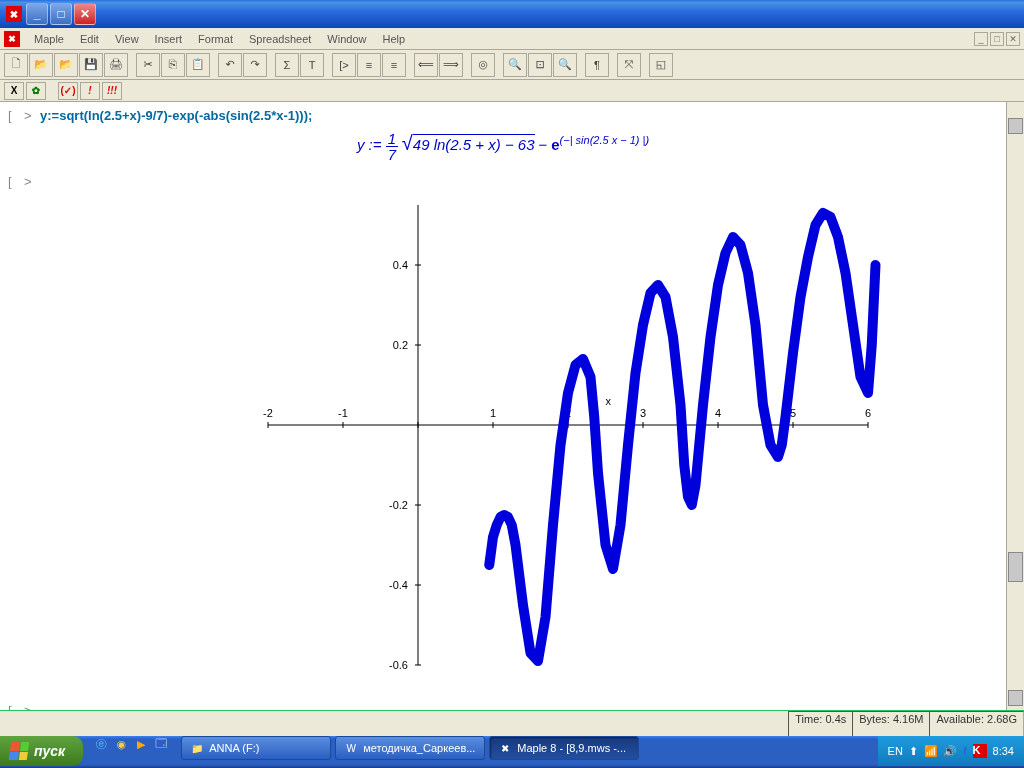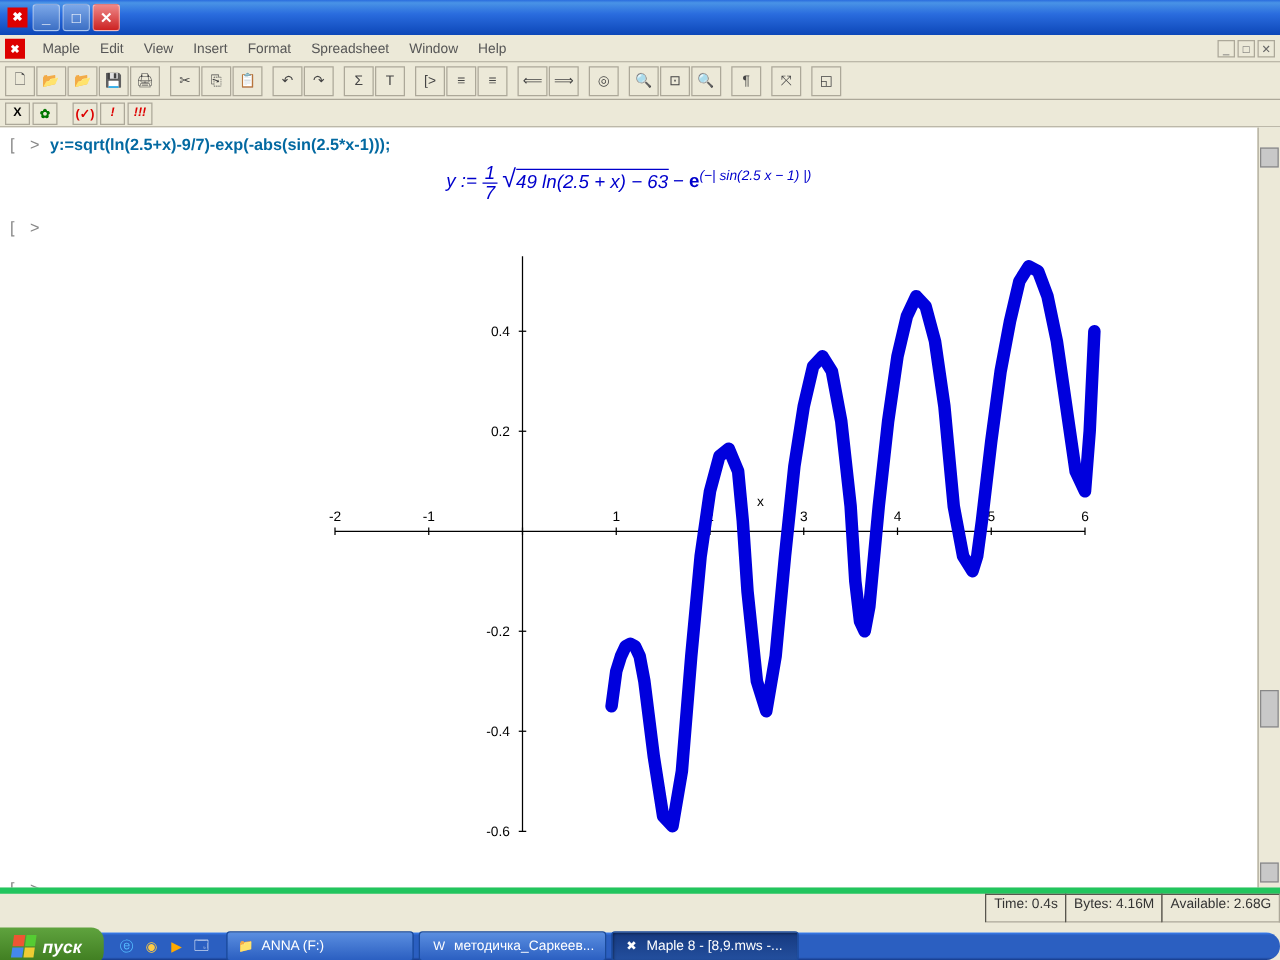--- a/index.html
+++ b/index.html
@@ -37,24 +37,24 @@
 .prompt-line { display: flex; align-items: flex-start; margin-top: 2px; }
 .prompt { color: #888; font-size: 13px; margin-right: 4px; min-width: 12px; }
 .cmd { color: #0369a1; font-weight: bold; word-break: break-all; }
 
 .math-output { text-align: center; color: #00c; font-family: "Times New Roman", serif; font-size: 15px; font-style: italic; margin: 8px 0 12px 0; position: relative; }
 .math-output .sqrt-vinc { border-top: 1px solid #00c; padding-top: 1px; }
 .math-output sup { font-size: 11px; }
 
 .plot-area { width: 760px; height: 500px; margin-left: 120px; margin-top: 6px; position: relative; background: white; }
 
-.statusbar { position: absolute; bottom: 30px; left: 0; right: 0; height: 28px; background: #ece9d8; border-top: 5px solid #22c55e; display: flex; justify-content: flex-end; font-size: 11px; }
+.statusbar { position: absolute; bottom: 30px; left: 0; right: 0; height: 28px; background: #ece9d8; border-top: 1px solid #22c55e; display: flex; justify-content: flex-end; font-size: 11px; }
 .status-cell { border: 1px inset #aca899; padding: 1px 6px; color: #333; margin-left: -1px; }
 
-.taskbar { position: absolute; bottom: 0; left: 0; right: 0; height: 22px; background: linear-gradient(to bottom, #3c81f3 0%, #2b5fc1 10%, #2b5fc1 90%, #163a8a 100%); display: flex; align-items: center; border-radius: 12px; }
+.taskbar { position: absolute; bottom: 0; left: 0; right: 0; height: 32px; background: linear-gradient(to bottom, #3c81f3 0%, #2b5fc1 10%, #2b5fc1 90%, #163a8a 100%); display: flex; align-items: flex-start; }
 .start-btn { height: 30px; padding: 0 18px 0 10px; background: linear-gradient(to bottom, #5fa33e 0%, #3d7a1e 100%); color: white; font-weight: bold; font-size: 14px; font-style: italic; display: flex; align-items: center; border-radius: 0 10px 10px 0; gap: 6px; }
 .start-flag { width: 18px; height: 18px; display: grid; grid-template-columns: 1fr 1fr; grid-template-rows: 1fr 1fr; gap: 1px; transform: skewX(-8deg); }
 .start-flag div:nth-child(1){ background:#e53; } .start-flag div:nth-child(2){ background:#5c3; }
 .start-flag div:nth-child(3){ background:#48e; } .start-flag div:nth-child(4){ background:#ec3; }
 .tray-icons { display: flex; gap: 4px; padding: 0 10px; align-items: center; }
 .tray-icons span { width: 16px; height: 16px; display: flex; align-items: center; justify-content: center; color: white; font-size: 11px; }
 .task-btn { height: 24px; background: linear-gradient(to bottom, #5a8ee0, #2b5fc1); border: 1px solid #1a4a9a; border-radius: 3px; margin: 0 2px; padding: 0 8px; display: flex; align-items: center; color: white; font-size: 11px; gap: 5px; min-width: 150px; }
 .task-btn.active { background: linear-gradient(to bottom, #16397f, #234f9e); box-shadow: inset 1px 1px 2px rgba(0,0,0,0.4); }
 .task-btn .ticon { width: 14px; height: 14px; display: flex; align-items: center; justify-content: center; font-size: 10px; }
 .systray { margin-left: auto; background: linear-gradient(to bottom, #1f9bde, #0f7abc); height: 30px; display: flex; align-items: center; padding: 0 10px; gap: 6px; }
@@ -234,13 +234,22 @@
       </div>
       <div class="task-btn">
         <span class="ticon">W</span>
         <span>методичка_Саркеев...</span>
       </div>
       <div class="task-btn active">
         <span class="ticon">✖</span>
         <span>Maple 8  - [8,9.mws -...</span>
       </div>
     </div>
+  <div class="systray">
+    <span>EN</span>
+    <span>⬆</span>
+    <span>📶</span>
+    <span>🔊</span>
+    <span style="color:#44f">f</span>
+    <span style="background:#d00;width:14px;height:14px;font-weight:bold">K</span>
+    <span class="clock">8:34</span>
+  </div>
 </div>
 
 </body></html>

